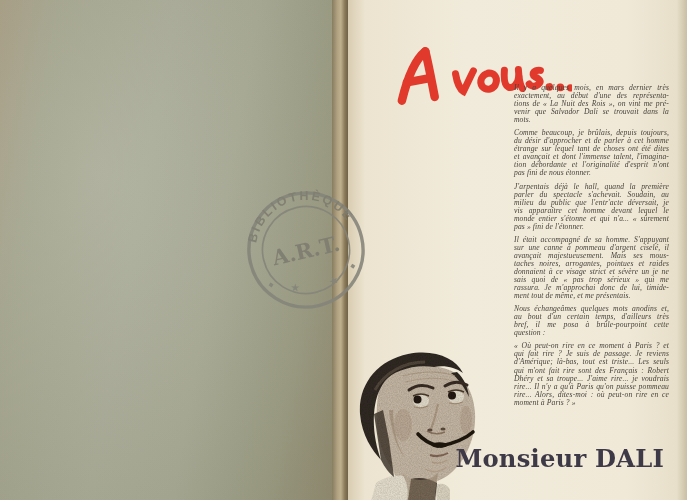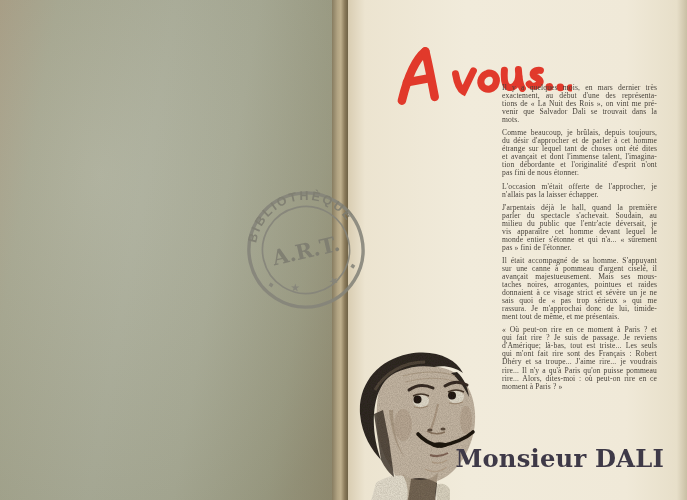--- a/index.html
+++ b/index.html
@@ -15,22 +15,22 @@
   .gutter{position:absolute;left:332px;top:0;width:16px;height:500px;
     background:linear-gradient(90deg,#877c60 0%,#b2a483 35%,#bfb08d 55%,#8a7a5a 80%,#6f6246 100%);}
   
   .right-page{position:absolute;left:348px;top:0;width:339px;height:500px;
     background:linear-gradient(90deg,#d9cdb2 0%,#ece4d0 5%,#f1ebdb 35%,#f0e9d8 82%,#e7dfc9 97%,#c9bfa4 100%);}
   
   .stamp{position:absolute;left:240px;top:184px;width:132px;height:132px;opacity:.88;}
   
   .headline{position:absolute;left:394px;top:44px;width:178px;height:66px;}
   
-  .article{position:absolute;left:502px;top:84px;width:155px;color:#47423b;
-    font-size:7.6px;line-height:8.05px;letter-spacing:.12px;}
+  .article{position:absolute;left:514px;top:84px;width:155px;color:#47423b;
+    font-size:7.6px;line-height:8.05px;letter-spacing:.12px;font-style:italic;}
   .para{margin:0 0 5px 0;}
   .line{text-align:justify;text-align-last:justify;white-space:normal;}
   .line.last{text-align-last:left;}
   
   .photo{position:absolute;left:345px;top:350px;width:140px;height:150px;}
   
   .caption{position:absolute;right:23px;top:444px;font-family:"DejaVu Serif","Liberation Serif",serif;
     font-weight:bold;font-size:25px;letter-spacing:.2px;color:#3e3947;
     transform:scaleX(.97);transform-origin:100% 50%;white-space:nowrap;}
 </style>
@@ -91,40 +91,42 @@
       </div>
       <div class="para">
         <div class="line">Comme beaucoup, je brûlais, depuis toujours,</div>
         <div class="line">du désir d'approcher et de parler à cet homme</div>
         <div class="line">étrange sur lequel tant de choses ont été dites</div>
         <div class="line">et avançait et dont l'immense talent, l'imagina-</div>
         <div class="line">tion débordante et l'originalité d'esprit n'ont</div>
         <div class="line last">pas fini de nous étonner.</div>
       </div>
       <div class="para">
-        <div class="line">L'occasion m'était offerte de l'approcher, je</div>
-        <div class="line last">n'allais pas la laisser échapper.</div>
-      </div>
-      <div class="para">
         <div class="line">J'arpentais déjà le hall, quand la première</div>
         <div class="line">parler du spectacle s'achevait. Soudain, au</div>
         <div class="line">milieu du public que l'entr'acte déversait, je</div>
         <div class="line">vis apparaître cet homme devant lequel le</div>
         <div class="line">monde entier s'étonne et qui n'a... « sûrement</div>
         <div class="line last">pas » fini de l'étonner.</div>
       </div>
       <div class="para">
         <div class="line">Il était accompagné de sa homme. S'appuyant</div>
         <div class="line">sur une canne à pommeau d'argent ciselé, il</div>
         <div class="line">avançait majestueusement. Mais ses mous-</div>
         <div class="line">taches noires, arrogantes, pointues et raides</div>
         <div class="line">donnaient à ce visage strict et sévère un je ne</div>
         <div class="line">sais quoi de « pas trop sérieux » qui me</div>
         <div class="line">rassura. Je m'approchai donc de lui, timide-</div>
         <div class="line last">ment tout de même, et me présentais.</div>
+      </div>
+      <div class="para">
+        <div class="line">Nous échangeâmes quelques mots anodins et,</div>
+        <div class="line">au bout d'un certain temps, d'ailleurs très</div>
+        <div class="line">bref, il me posa à brûle-pourpoint cette</div>
+        <div class="line last">question :</div>
       </div>
       <div class="para">
         <div class="line">« Où peut-on rire en ce moment à Paris ? et</div>
         <div class="line">qui fait rire ? Je suis de passage. Je reviens</div>
         <div class="line">d'Amérique; là-bas, tout est triste... Les seuls</div>
         <div class="line">qui m'ont fait rire sont des Français : Robert</div>
         <div class="line">Dhéry et sa troupe... J'aime rire... je voudrais</div>
         <div class="line">rire... Il n'y a qu'à Paris qu'on puisse pommeau</div>
         <div class="line">rire... Alors, dites-moi : où peut-on rire en ce</div>
         <div class="line last">moment à Paris ? »</div>

